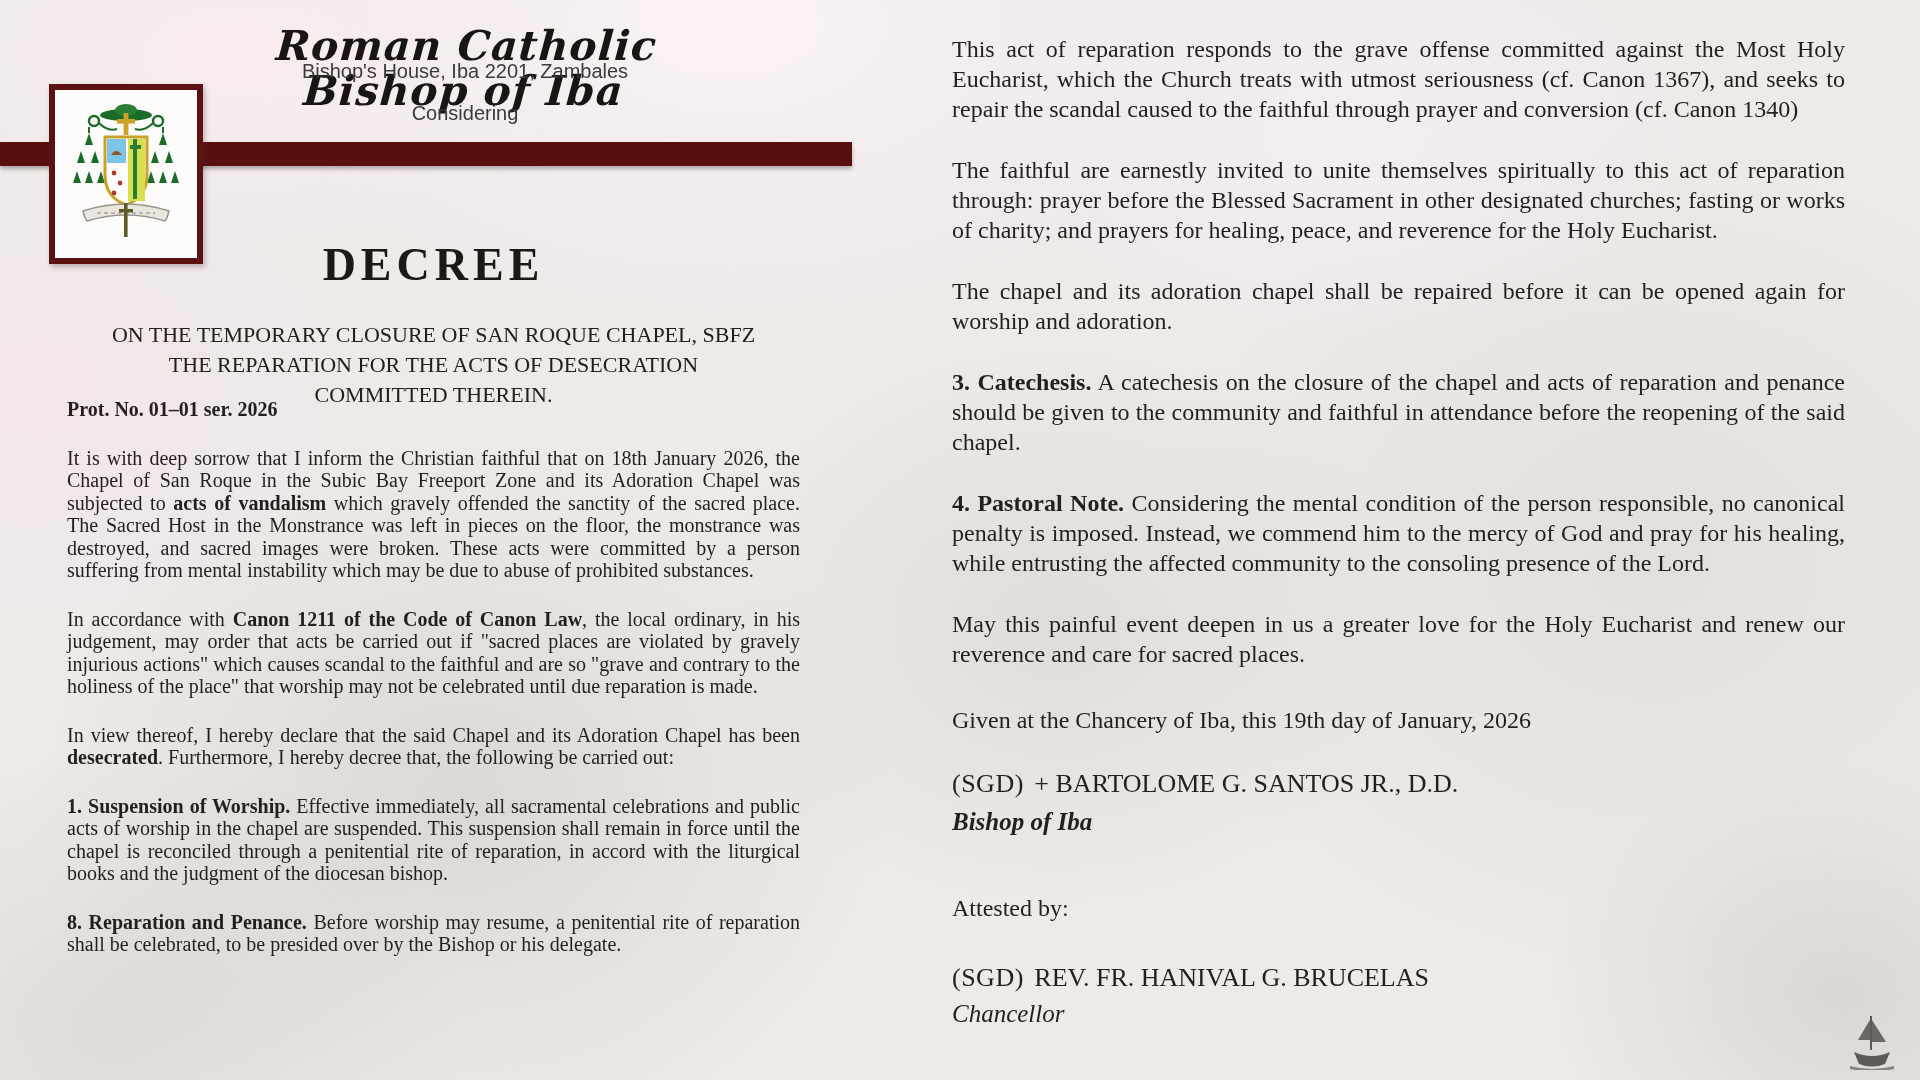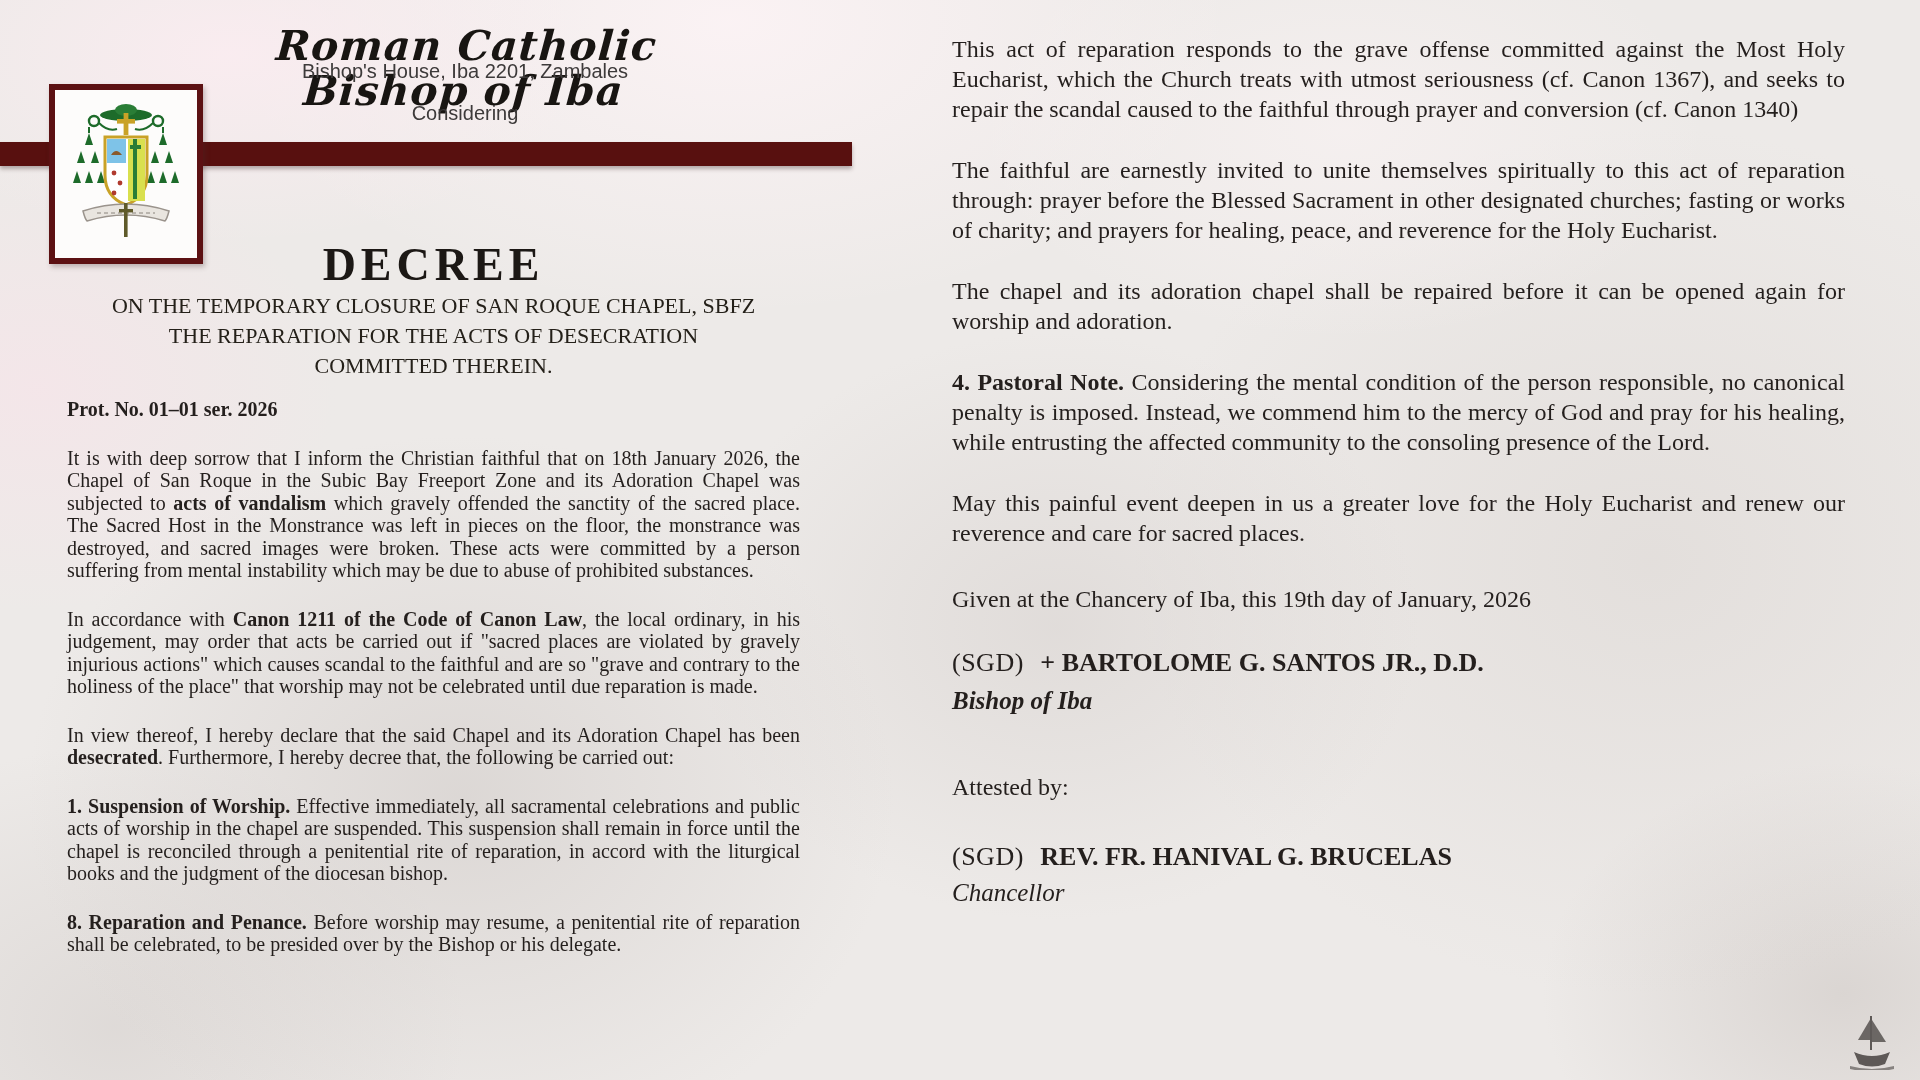--- a/index.html
+++ b/index.html
@@ -58,21 +58,21 @@
   .decree-head{
     position:absolute;left:67px;top:238px;width:733px;
     text-align:center;
   }
   .decree-title{
     margin:0;
     font-size:46px;font-weight:700;letter-spacing:5px;
     color:#1c1815;
   }
   .decree-subtitle{
-    margin-top:0;
+    margin-top:29px;
     font-size:22px;line-height:30px;
     color:#242019;
   }
   
   .col{position:absolute;text-align:justify;}
   .col p{margin:0;}
   .left-col{
     left:67px;top:398px;width:733px;
     font-size:20px;line-height:22.5px;
   }
@@ -83,21 +83,21 @@
     left:952px;top:34px;width:893px;
     font-size:24px;line-height:30px;
   }
   .right-col p{margin-top:31px;}
   .right-col p:first-child{margin-top:0;}
   .b{font-weight:700;}
   
   .given{margin-top:36px;}
   .sig-line{margin-top:34px;font-size:26px;}
   .sig-line .sgd{font-weight:400;letter-spacing:0.5px;}
-  .sig-line .name{font-weight:700;margin-left:10px;}
+  .sig-line .name{font-weight:400;margin-left:4px;}
   .sig-title{margin-top:8px;font-size:25px;font-style:italic;font-weight:700;}
   .attested{margin-top:56px;}
   .sig-line2{margin-top:40px;font-size:26px;}
   .sig-title2{margin-top:6px;font-size:25px;font-style:italic;font-weight:400;}
   
   .watermark{
     position:absolute;left:1848px;top:1014px;width:48px;height:56px;
     opacity:0.88;
   }
 </style>
@@ -177,20 +177,21 @@
     <p><span>In accordance with </span><span class="b">Canon 1211 of the Code of Canon Law</span><span>, the local ordinary, in his judgement, may order that acts be carried out if "sacred places are violated by gravely injurious actions" which causes scandal to the faithful and are so "grave and contrary to the holiness of the place" that worship may not be celebrated until due reparation is made.</span></p>
     <p><span>In view thereof, I hereby declare that the said Chapel and its Adoration Chapel has been </span><span class="b">desecrated</span><span>. Furthermore, I hereby decree that, the following be carried out:</span></p>
     <p><span class="b">1. Suspension of Worship.</span><span> Effective immediately, all sacramental celebrations and public acts of worship in the chapel are suspended. This suspension shall remain in force until the chapel is reconciled through a penitential rite of reparation, in accord with the liturgical books and the judgment of the diocesan bishop.</span></p>
     <p><span class="b">8. Reparation and Penance.</span><span> Before worship may resume, a penitential rite of reparation shall be celebrated, to be presided over by the Bishop or his delegate.</span></p>
   </div>
 
   <div class="col right-col">
     <p><span>This act of reparation responds to the grave offense committed against the Most Holy Eucharist, which the Church treats with utmost seriousness (cf. Canon 1367), and seeks to repair the scandal caused to the faithful through prayer and conversion (cf. Canon 1340)</span></p>
     <p><span>The faithful are earnestly invited to unite themselves spiritually to this act of reparation through: prayer before the Blessed Sacrament in other designated churches; fasting or works of charity; and prayers for healing, peace, and reverence for the Holy Eucharist.</span></p>
     <p><span>The chapel and its adoration chapel shall be repaired before it can be opened again for worship and adoration.</span></p>
+    <p><span class="b">3. Catechesis.</span><span> A catechesis on the closure of the chapel and acts of reparation and penance should be given to the community and faithful in attendance before the reopening of the said chapel.</span></p>
     <p><span class="b">4. Pastoral Note.</span><span> Considering the mental condition of the person responsible, no canonical penalty is imposed. Instead, we commend him to the mercy of God and pray for his healing, while entrusting the affected community to the consoling presence of the Lord.</span></p>
     <p><span>May this painful event deepen in us a greater love for the Holy Eucharist and renew our reverence and care for sacred places.</span></p>
 
     <div class="given">Given at the Chancery of Iba, this 19th day of January, 2026</div>
 
     <div class="sig-line">
       <span class="sgd">(SGD)</span>
       <span class="name">+ BARTOLOME G. SANTOS JR., D.D.</span>
     </div>
     <div class="sig-title">Bishop of Iba</div>

